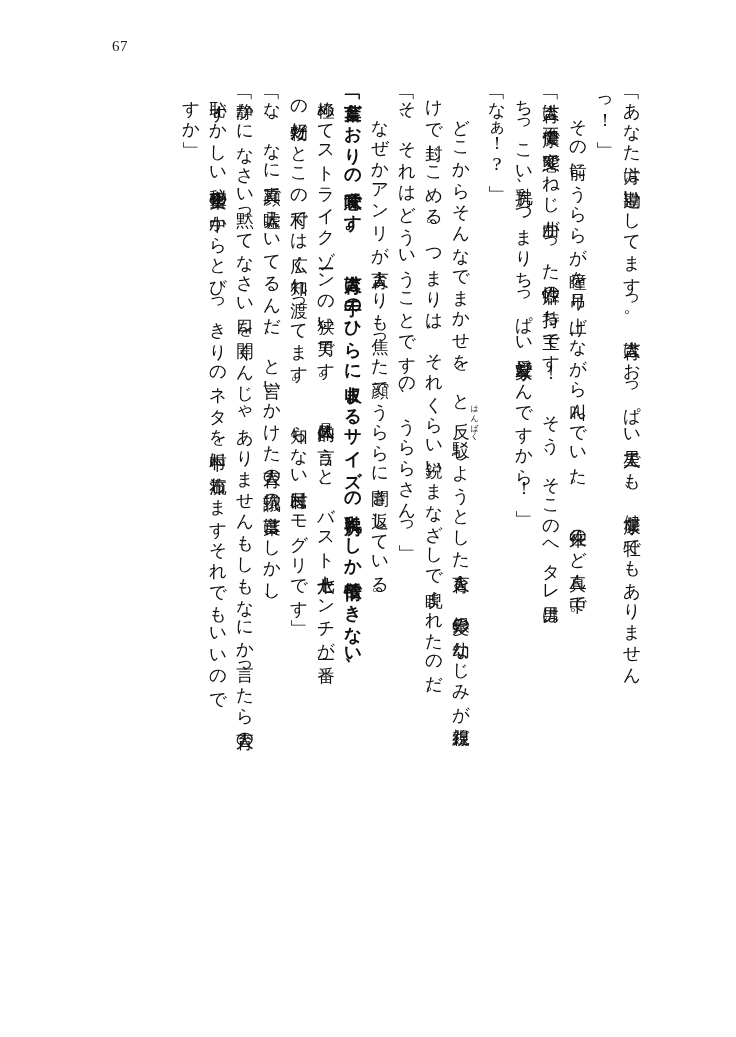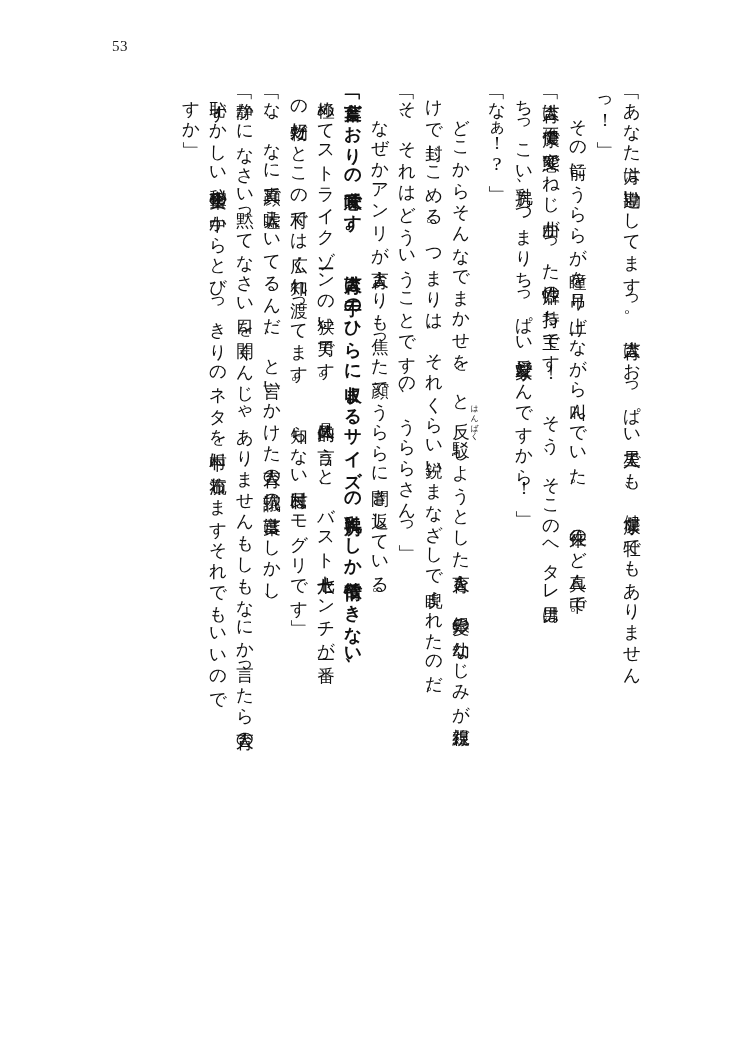--- a/index.html
+++ b/index.html
@@ -63,21 +63,21 @@
   rt {
     font-size: 8px;
     letter-spacing: 0;
   }
 </style>
 </head>
 <body>
 
 <div class="page">
 
-  <div class="page-number">53</div>
+  <div class="page-number">67</div>
 
   <div class="text-block">
       <div class="col">「あなた方は勘違いしてますっ。育人はおっぱい星人でも、健康な牡でもありません</div>
       <div class="col">っ!」</div>
       <div class="col">　その前にうららが瞳を吊り上げながら叫んでいた。　往来のど真ん中で。</div>
       <div class="col">「育人は不健康で変態でねじ曲がった性癖の持ち主です!　そう、そこのヘタレ男は、</div>
       <div class="col">ちっこい乳房、つまりちっぱい愛好家なんですから!」</div>
       <div class="col">「なぁ!?」</div>
       <div class="col">　どこからそんなでまかせを、と<ruby>反駁<rt>はんばく</rt></ruby>しようとした育人を、銀髪の幼なじみが視線だ</div>
       <div class="col">けで封じこめる。つまりは、それくらい鋭いまなざしで睨まれたのだ。</div>

